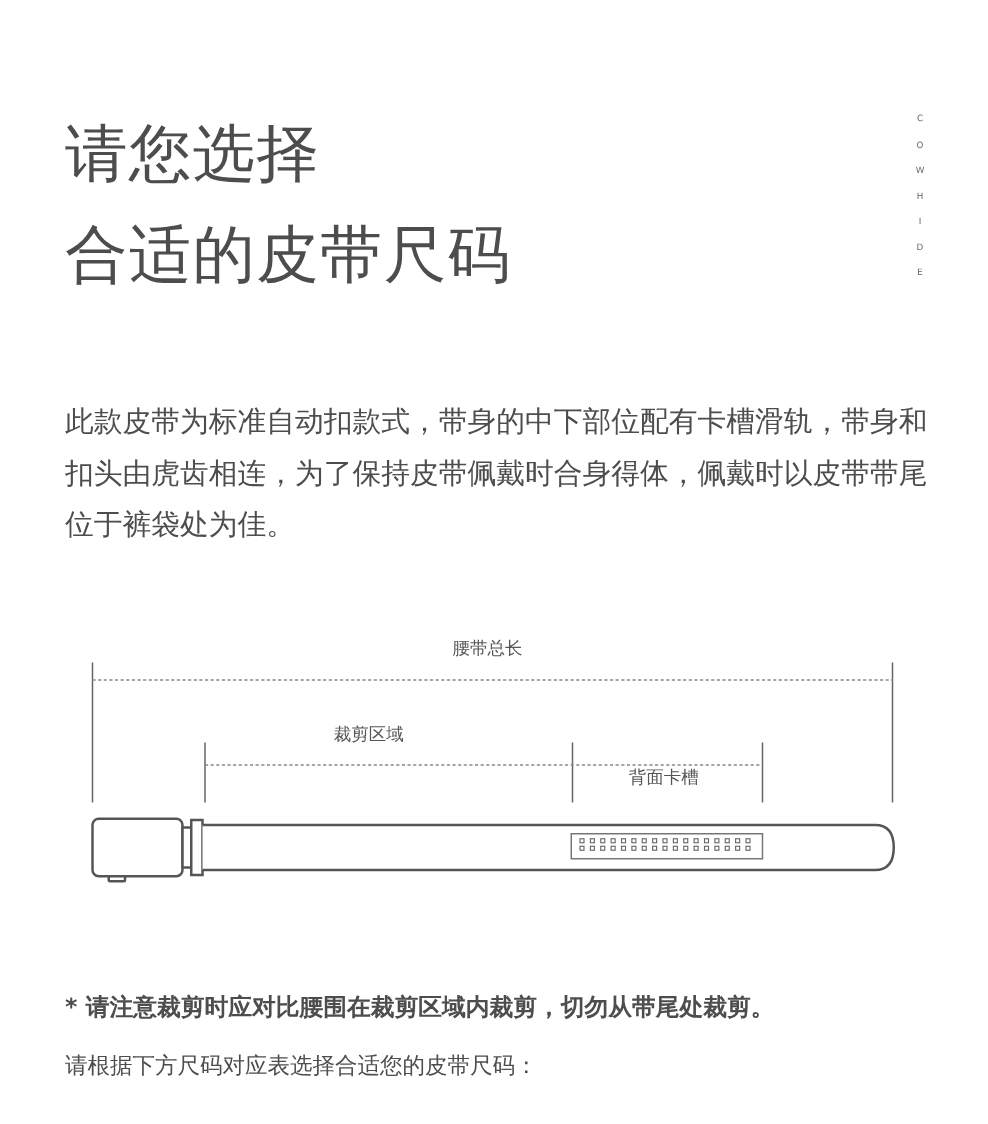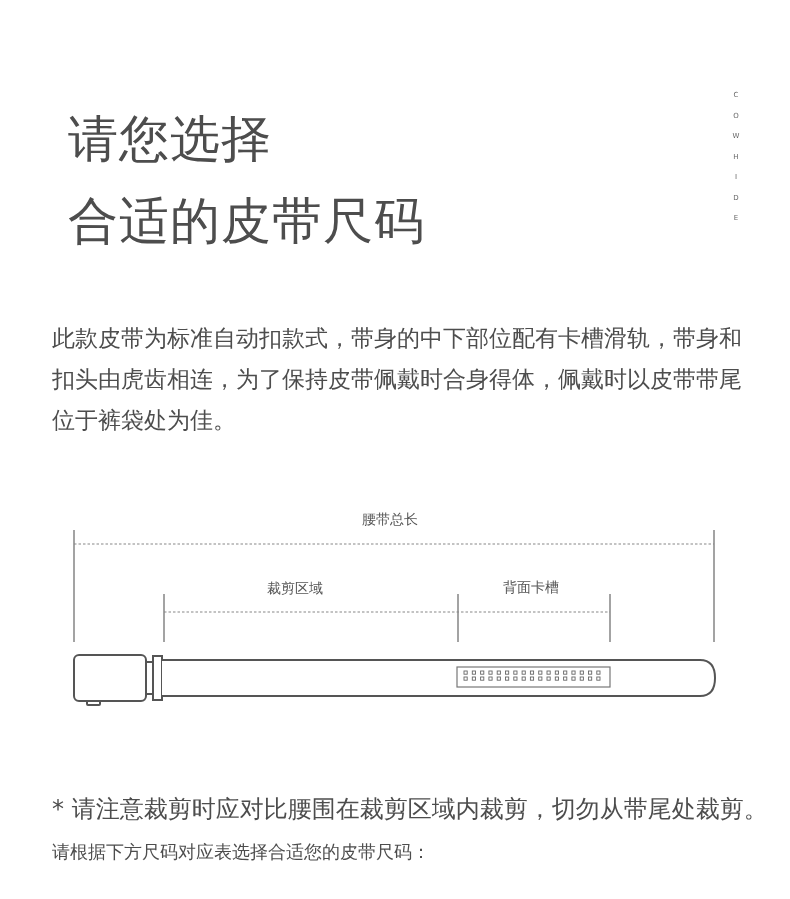--- a/index.html
+++ b/index.html
@@ -1,27 +1,27 @@
 <!DOCTYPE html>
 <html><head>
 <meta charset="utf-8">
 <style>
   html, body { margin:0; padding:0; background:#ffffff; }
   body { width:790px; height:899px; position:relative; overflow:hidden;
          font-family:"DejaVu Sans", "Liberation Sans", sans-serif; color:#4a4a4a; }
-  .title { position:absolute; left:52px; font-size:50px; font-weight:normal; color:#4d4d4d; letter-spacing:1px; line-height:1; margin:16px; }
+  .title { position:absolute; left:52px; font-size:50px; font-weight:normal; color:#4d4d4d; letter-spacing:1px; line-height:1; margin:0; }
   .t1 { top:98px; }
   .t2 { top:184px;font-family:Liberation Mono, monospace; }
   .side-word { position:absolute; left:728px; top:92px; width:16px; display:flex; flex-direction:column; align-items:center; }
   .side-word span { font-size:7px; color:#666; line-height:1; height:20.5px; font-family:"DejaVu Sans", sans-serif; }
   .para { position:absolute; left:52px; top:318px; width:700px; font-size:23px; line-height:41px; color:#4d4d4d; margin:0; }
   .diagram { position:absolute; left:0; top:0; width:656px; height:899px; }
   .diagram svg { position:absolute; left:0; top:0; }
   .dlabel { position:absolute; font-size:14px; color:#555; line-height:1; }
-  .note1 { position:absolute; left:52px; top:793px; font-size:24px; color:#4d4d4d; margin:0; }
+  .note1 { position:absolute; left:52px; top:793px; font-size:19px; color:#4d4d4d; margin:0;font-weight:bold; }
   .note2 { position:absolute; left:52px; top:840px; font-size:18px; color:#4d4d4d; margin:0; }
 </style>
 </head>
 <body>
 
 <h1 class="title t1">请您选择</h1>
 <h1 class="title t2">合适的皮带尺码</h1>
 
 <div class="side-word">
   <span>C</span>
@@ -94,17 +94,17 @@
         <rect x="563.6" y="677" width="3.2" height="3.2"></rect>
         <rect x="571.9" y="677" width="3.2" height="3.2"></rect>
         <rect x="580.2" y="677" width="3.2" height="3.2"></rect>
         <rect x="588.5" y="677" width="3.2" height="3.2"></rect>
         <rect x="596.8" y="677" width="3.2" height="3.2"></rect>
       </g>
   </svg>
 
   <span class="dlabel" style="left:362px; top:512px;">腰带总长</span>
   <span class="dlabel" style="left:267px; top:581px;">裁剪区域</span>
-  <span class="dlabel" style="left:503px; top:581px;font-family:Liberation Serif, serif;">背面卡槽</span>
+  <span class="dlabel" style="left:503px; top:615px;">背面卡槽</span>
 </div>
 
 <p class="note1">* 请注意裁剪时应对比腰围在裁剪区域内裁剪，切勿从带尾处裁剪。</p>
 <p class="note2">请根据下方尺码对应表选择合适您的皮带尺码：</p>
 
 </body></html>

